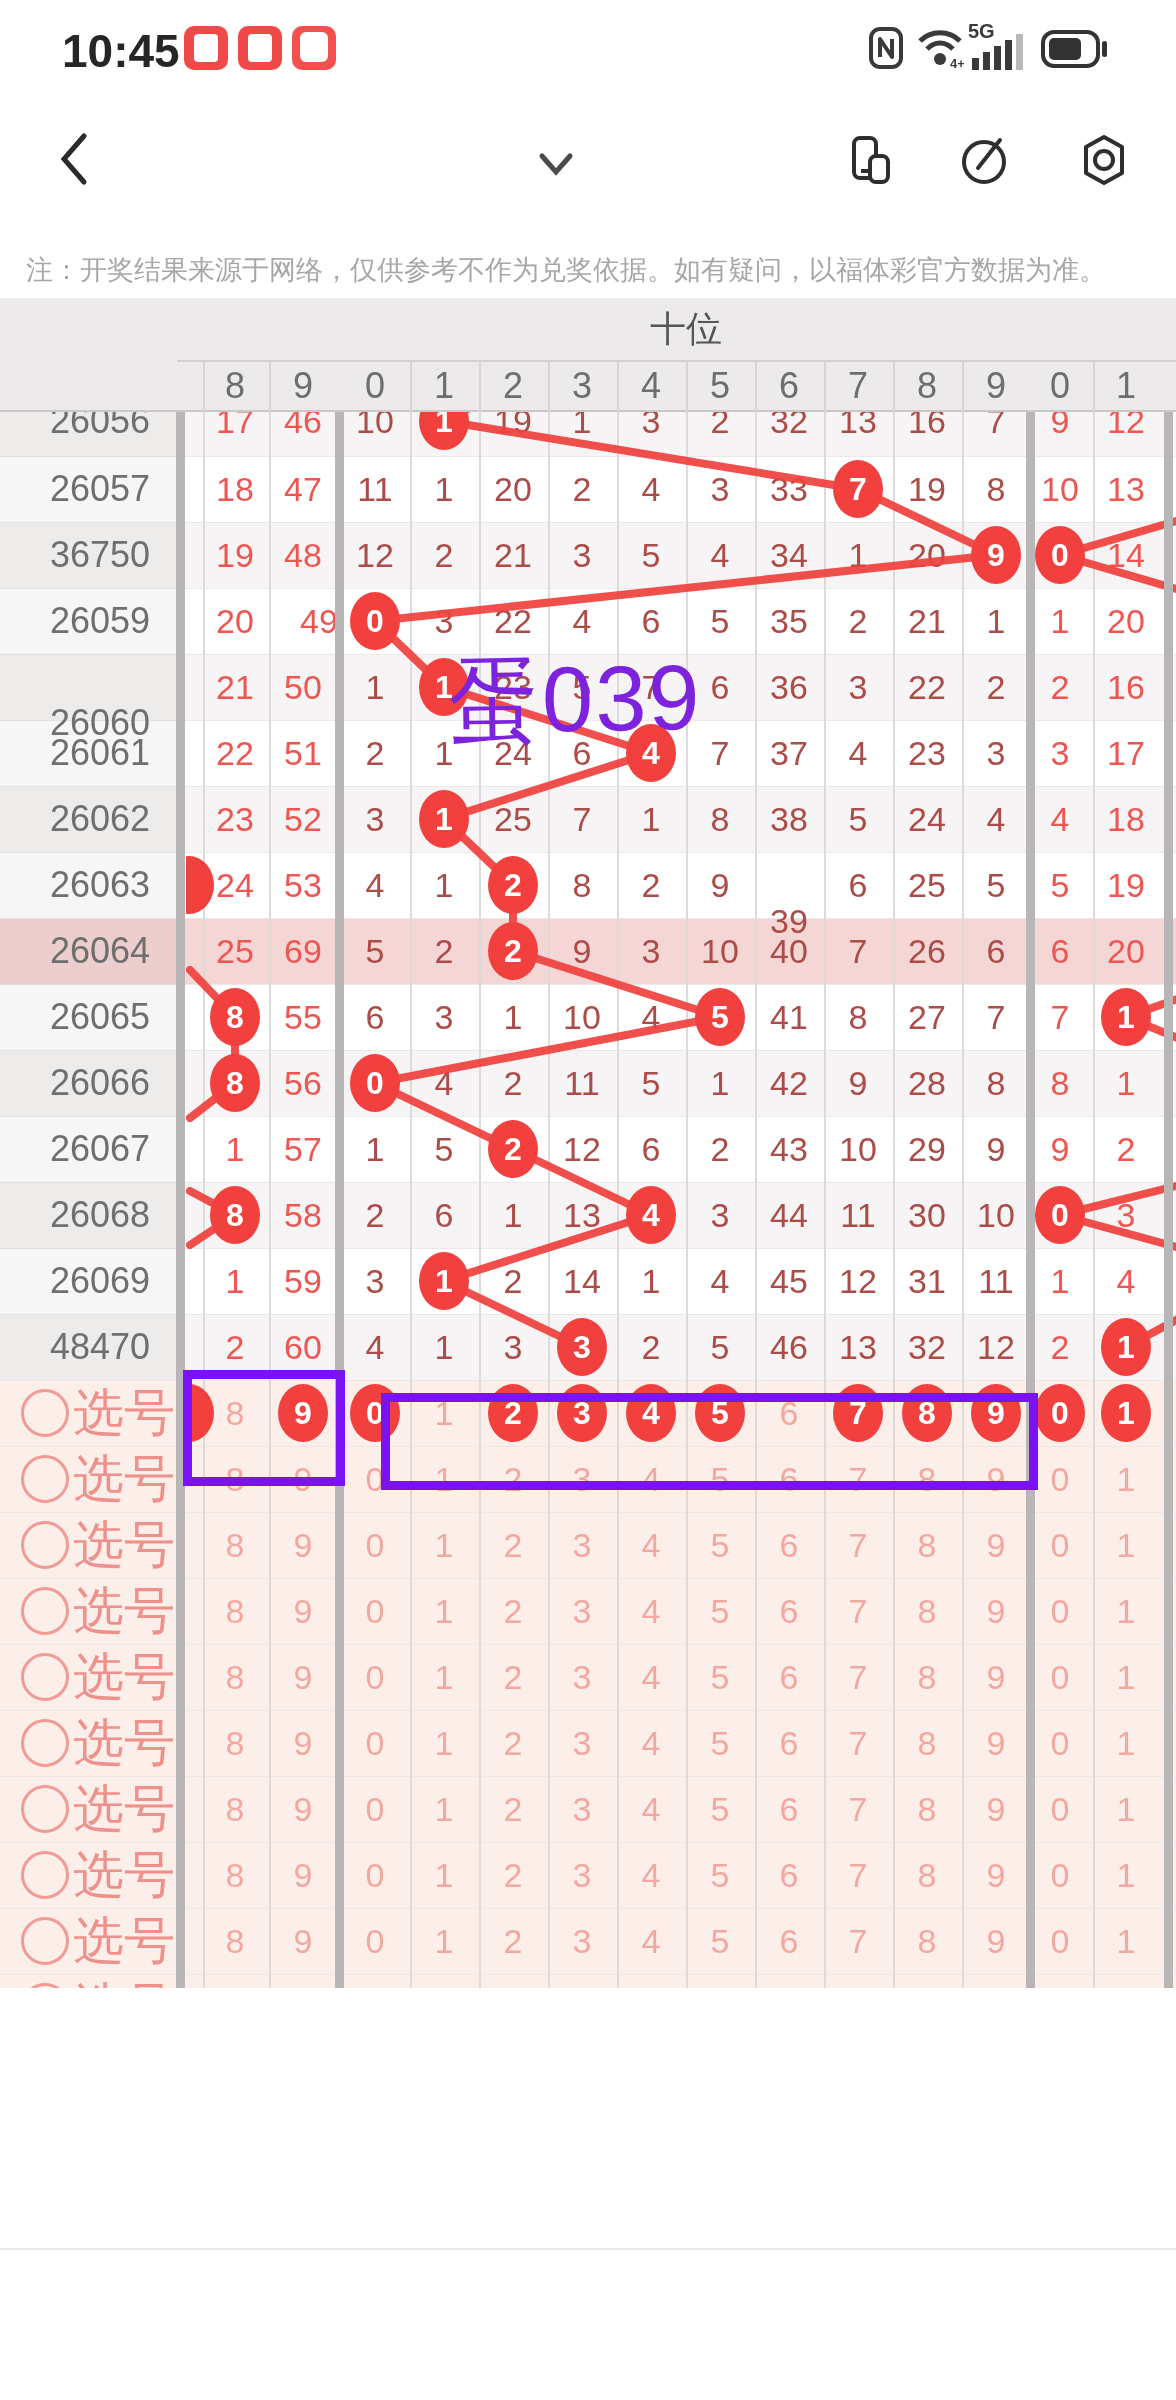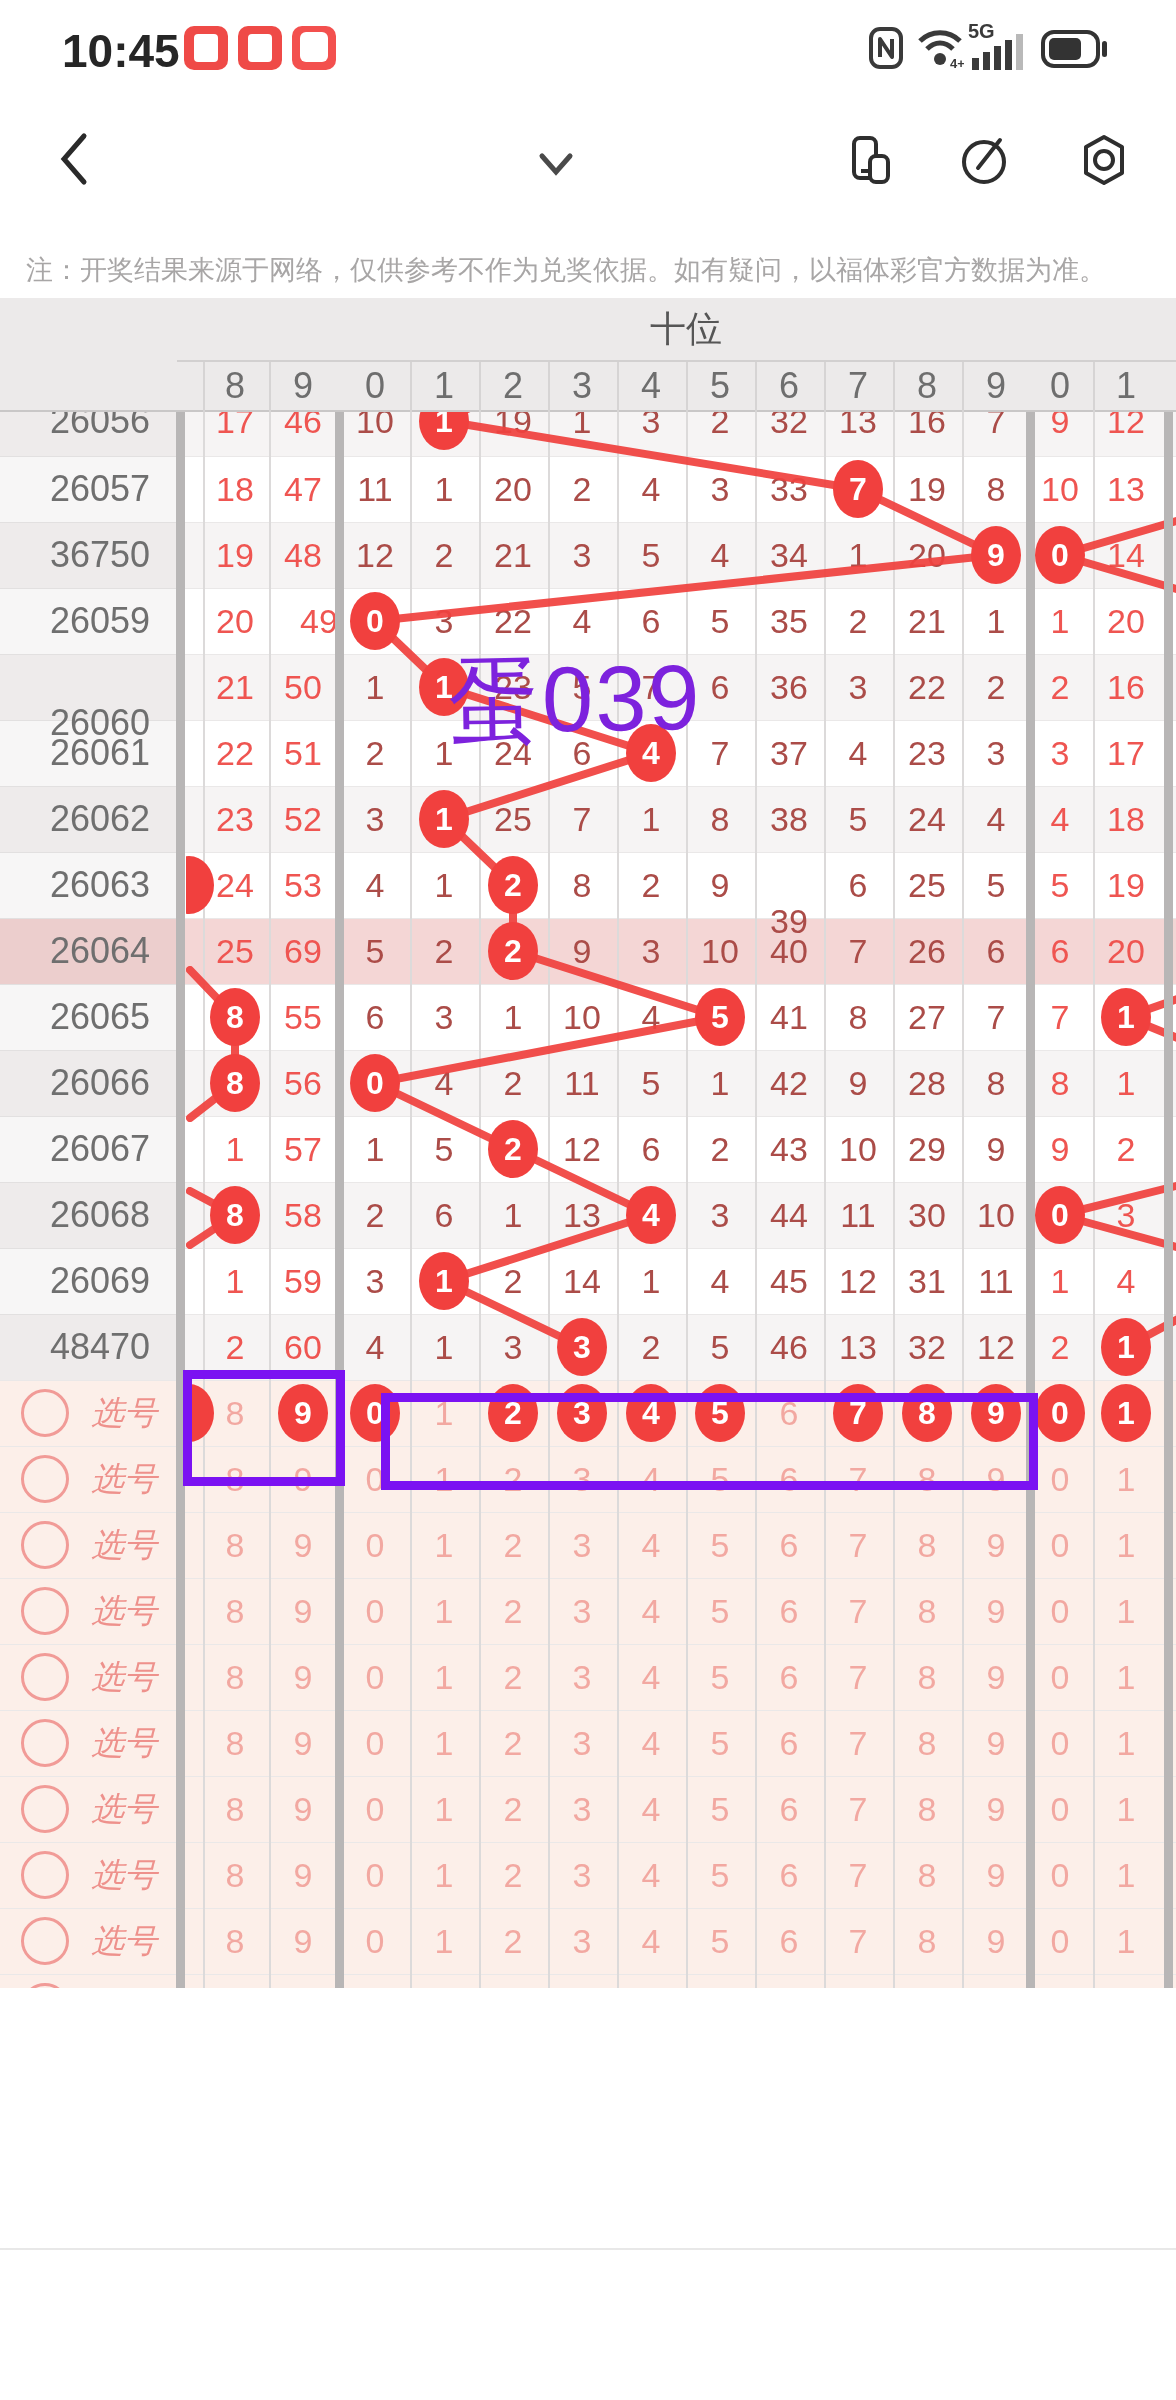--- a/index.html
+++ b/index.html
@@ -28,21 +28,21 @@
   .period{position:absolute;transform:translate(-50%,-50%);font-size:36px;color:#6f6f6f;z-index:3;}
   .lcol{position:absolute;left:0;width:177px;background:rgba(70,50,50,0.045);z-index:2;}
   .ball{position:absolute;width:50px;height:58px;border-radius:50%;background:#f1403e;color:#fff;
         display:flex;align-items:center;justify-content:center;font-size:32px;font-weight:700;
         transform:translate(-50%,-50%);z-index:4;}
   .clipwrap{position:absolute;overflow:hidden;z-index:4;}
   .clipwrap .ball{transform:none;position:absolute;}
   #trend{position:absolute;left:0;top:0;z-index:3;}
   .radio{position:absolute;width:42px;height:42px;border:3px solid #f19b97;border-radius:50%;
          transform:translate(-50%,-50%);z-index:2;background:transparent;}
-  .plabel{position:absolute;transform:translate(-50%,-50%);font-size:33px;color:#ee918c;z-index:2;white-space:nowrap;font-style:italic;}
+  .plabel{position:absolute;transform:translate(-50%,-50%);font-size:51px;color:#ee918c;z-index:2;white-space:nowrap;}
   
   #thead{position:absolute;top:0;left:0;width:1176px;height:114px;background:#eceaea;z-index:6;}
   #thead .split{position:absolute;left:177px;right:0;top:62px;height:2px;background:#d2d0d0;}
   #thead .bottom{position:absolute;left:0;right:0;top:112px;height:2px;background:#c9c7c7;}
   #groupTitle{position:absolute;left:686px;top:31px;transform:translate(-50%,-50%);font-size:36px;color:#565656;}
   #periodHead{position:absolute;left:0;top:0;width:177px;height:114px;background:#e9e7e7;}
   #periodHead span{position:absolute;left:96px;top:57px;transform:translate(-50%,-50%);font-size:36px;color:#8b8989;}
   .sortarrow{position:absolute;left:158px;width:0;height:0;border-left:11px solid transparent;border-right:11px solid transparent;}
   .sortup{top:38px;border-bottom:16px solid #d23a2e;}
   .sortdown{top:60px;border-top:16px solid #4c4c4c;}

